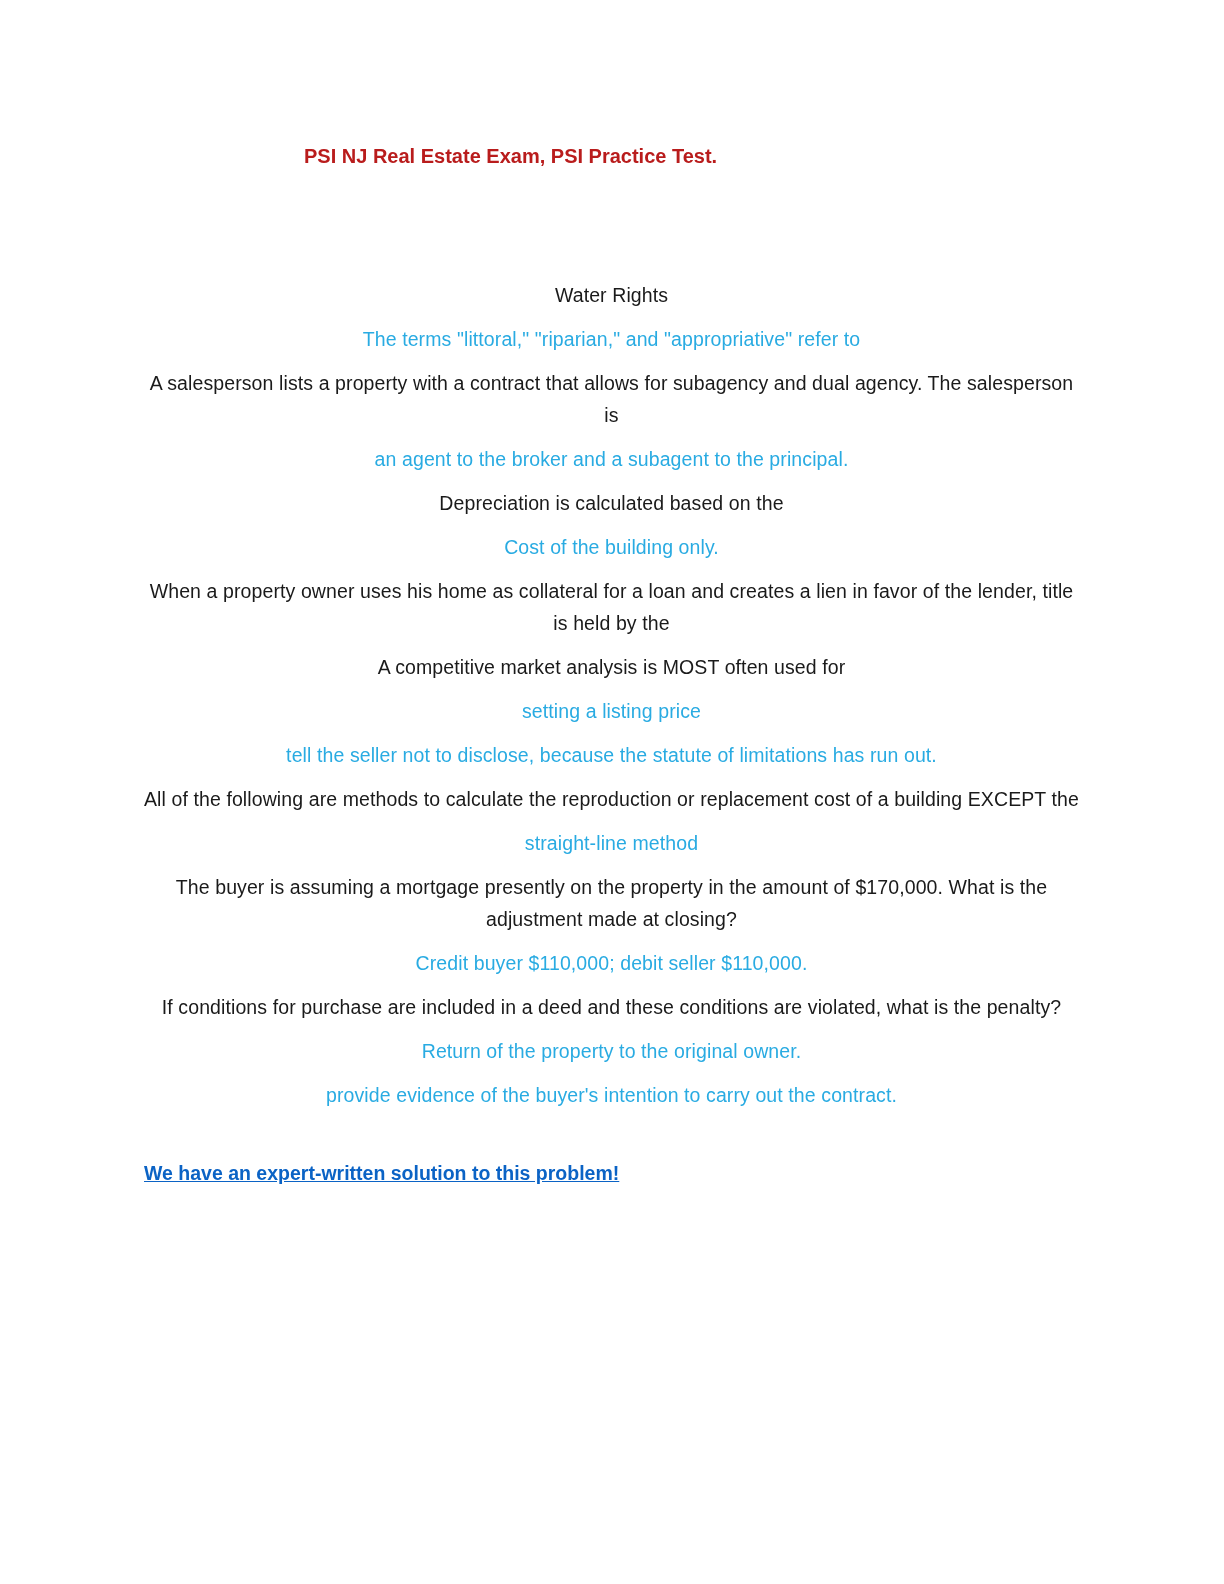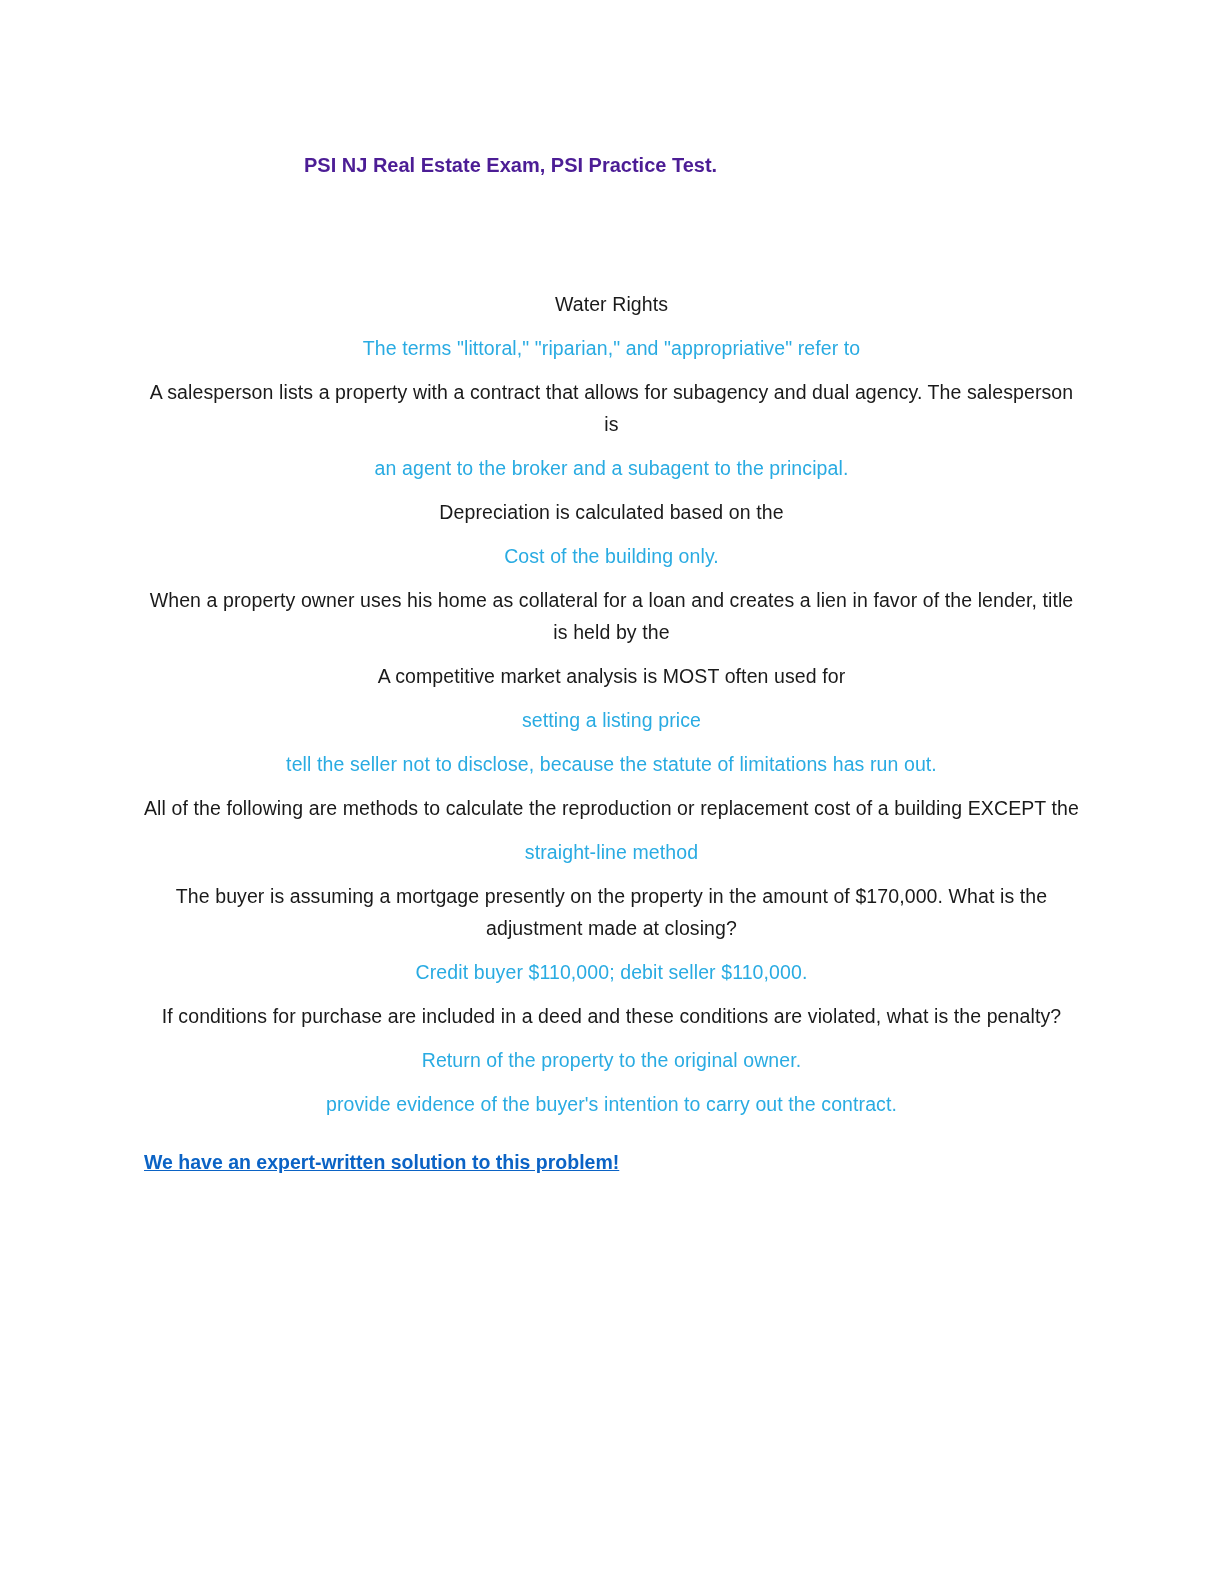--- a/index.html
+++ b/index.html
@@ -17,35 +17,35 @@
   .page {
     box-sizing: border-box;
     width: 1224px;
     height: 1584px;
     padding: 140px 140px 0 144px;
   }
   .doc-title {
     font-size: 20px;
     line-height: 26px;
     font-weight: bold;
-    margin: 12px 0 110px 160px;
-    color: #4c1d95;
+    margin: 3px 0 110px 160px;
+    color: #b91c1c;
   }
   .para {
     width: 935px;
     font-size: 19.5px;
     line-height: 32px;
     margin: 0 0 12px 0;
     letter-spacing: 0.1px;
     text-align: center;
   }
   .question { color: #1a1a1a; }
   .answer   { color: #29ABE2; }
   .solution-link-row {
-    margin-top: 26px;
+    margin-top: 46px;
   }
   .solution-link {
     display: inline-block;
     font-size: 19.5px;
     line-height: 32px;
     font-weight: bold;
     color: #0B63C5;
     text-decoration: underline;
     cursor: pointer;
   }

